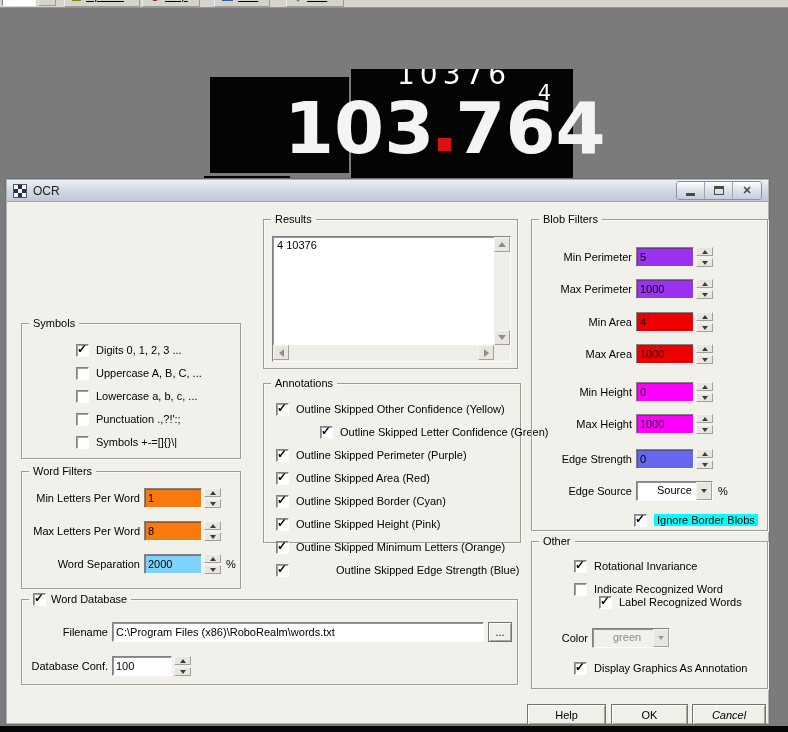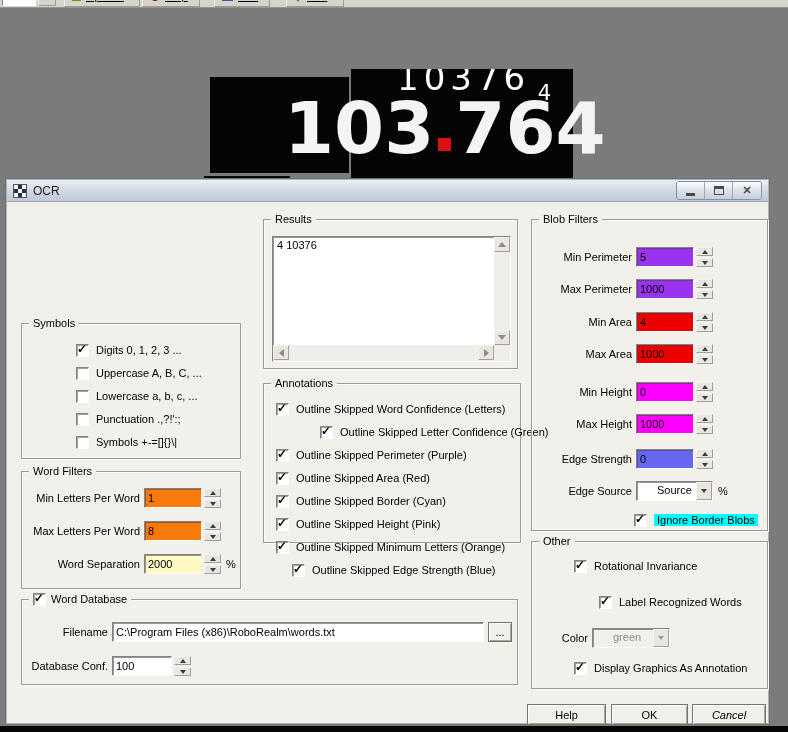--- a/index.html
+++ b/index.html
@@ -17,21 +17,21 @@
   .ic-help { width:10px; height:10px; border-radius:50%; background:#c32222; border:1px solid #7d0f0f; }
   .ic-run { width:11px; height:10px; background:#e7eefa; border:1px solid #3a5a9a; }
   .ic-test { width:8px; height:8px; background:#1f9e3c; transform:rotate(45deg); }
 
   
   #stage { position:absolute; left:0; top:8px; width:788px; height:170px; background:#7b7b7b; }
   .blk { position:absolute; background:#040404; }
   #blk-left  { left:210px; top:69px; width:139px; height:96px; }
   #blk-right { left:351px; top:61px; width:222px; height:111px; overflow:hidden; }
   #blk-bar   { left:204px; top:168px; width:86px; height:5px; }
-  #ann-top { position:absolute; left:46px; top:-11px; font-size:34px; letter-spacing:5px; color:#fff; font-family:"DejaVu Sans", sans-serif; }
+  #ann-top { position:absolute; left:46px; top:-11px; font-size:28px; letter-spacing:5px; color:#fff; font-family:"DejaVu Sans", sans-serif; }
   #ann-count { position:absolute; right:22px; top:12px; font-size:21px; color:#fff; font-family:"DejaVu Sans", sans-serif; }
   #reading { position:absolute; left:284px; top:84px; font-size:72px; line-height:1; font-weight:bold; color:#f4f4f4; font-family:"DejaVu Sans", sans-serif; white-space:nowrap; }
   #reading .dot { display:inline-block; width:13px; height:13px; margin:0 4px 2px 4px; }
 
   
   #dlg { position:absolute; left:5px; top:178px; width:765px; height:547px; background:#f1f0ea; border:1px solid #6d7276; box-shadow:0 0 0 1px #aab4bf inset; }
   #titlebar { position:absolute; left:1px; top:1px; right:1px; height:22px; background:linear-gradient(#ebf0f5,#cfd7e1 55%,#bfc9d5); border-bottom:1px solid #98a5b3; display:flex; align-items:center; padding:0 6px; }
   #win-icon { width:14px; height:14px; margin-right:6px; background:repeating-conic-gradient(#24304c 0% 25%, #f4f6f8 25% 50%); background-size:8px 8px; border:1px solid #555; }
   #win-title { font-size:12px; color:#222; }
   #caps { margin-left:auto; display:flex; border:1px solid #8593a4; border-radius:3px; overflow:hidden; }
@@ -178,21 +178,21 @@
           <div class="sb">
               <i class="t-up"></i>
             </div>
           <div class="sb">
               <i class="t-down"></i>
             </div>
         </div>
       </div>
       <div class="row" style="left:4px;top:82px;">
         <div class="lbl" style="width:114px;">Word Separation</div>
-        <div class="field" style="width: 58px; background-color: #fef9c3;">2000</div>
+        <div class="field" style="width: 58px; background-color: #7dd3fc;">2000</div>
         <div class="spin">
           <div class="sb">
               <i class="t-up"></i>
             </div>
           <div class="sb">
               <i class="t-down"></i>
             </div>
         </div>
         <span class="suffix">%</span>
       </div>
@@ -243,21 +243,21 @@
             </div>
         </div>
         <div class="corner"></div>
       </div>
     </div>
 
     <div class="group" style="left:257px;top:204px;width:258px;height:160px;">
       <div class="legend">Annotations</div>
       <div class="row" style="left:12px;top:15px;">
           <span class="cb on"></span>
-          <span class="cbl">Outline Skipped Word Confidence (Letters)</span>
+          <span class="cbl">Outline Skipped Other Confidence (Yellow)</span>
         </div>
       <div class="row" style="left:12px;top:38px;padding-left:44px;">
           <span class="cb on"></span>
           <span class="cbl">Outline Skipped Letter Confidence (Green)</span>
         </div>
       <div class="row" style="left:12px;top:61px;">
           <span class="cb on"></span>
           <span class="cbl">Outline Skipped Perimeter (Purple)</span>
         </div>
       <div class="row" style="left:12px;top:84px;">
@@ -269,21 +269,21 @@
           <span class="cbl">Outline Skipped Border (Cyan)</span>
         </div>
       <div class="row" style="left:12px;top:130px;">
           <span class="cb on"></span>
           <span class="cbl">Outline Skipped Height (Pink)</span>
         </div>
       <div class="row" style="left:12px;top:153px;">
           <span class="cb on"></span>
           <span class="cbl">Outline Skipped Minimum Letters (Orange)</span>
         </div>
-      <div class="row" style="left:28px;top:176px;">
+      <div class="row" style="left:12px;top:176px;gap:40px;">
           <span class="cb on"></span>
           <span class="cbl">Outline Skipped Edge Strength (Blue)</span>
         </div>
     </div>
 
     <div class="group" style="left:525px;top:40px;width:237px;height:312px;">
       <div class="legend">Blob Filters</div>
       <div class="row" style="left:4px;top:27px;">
         <div class="lbl" style="width:96px;">Min Perimeter</div>
         <div class="field" style="width: 58px; background-color: rgb(153, 51, 238);">5</div>
@@ -382,20 +382,24 @@
         <span class="cb on"></span>
         <span class="cbl hl" style="background-color: rgb(0, 255, 255);">Ignore Border Blobs</span>
       </div>
     </div>
 
     <div class="group" style="left:525px;top:362px;width:237px;height:148px;">
       <div class="legend">Other</div>
       <div class="row" style="left:42px;top:14px;">
           <span class="cb on"></span>
           <span class="cbl">Rotational Invariance</span>
+        </div>
+      <div class="row" style="left:42px;top:37px;">
+          <span class="cb"></span>
+          <span class="cbl">Indicate Recognized Word</span>
         </div>
       <div class="row" style="left:42px;top:50px;margin-left:25px;">
           <span class="cb on"></span>
           <span class="cbl">Label Recognized Words</span>
         </div>
       <div class="row" style="left:6px;top:86px;">
         <div class="lbl" style="width:50px;">Color</div>
         <div class="dd disabled" style="width:78px;">
           <div class="txt">green</div>
           <div class="btn">

